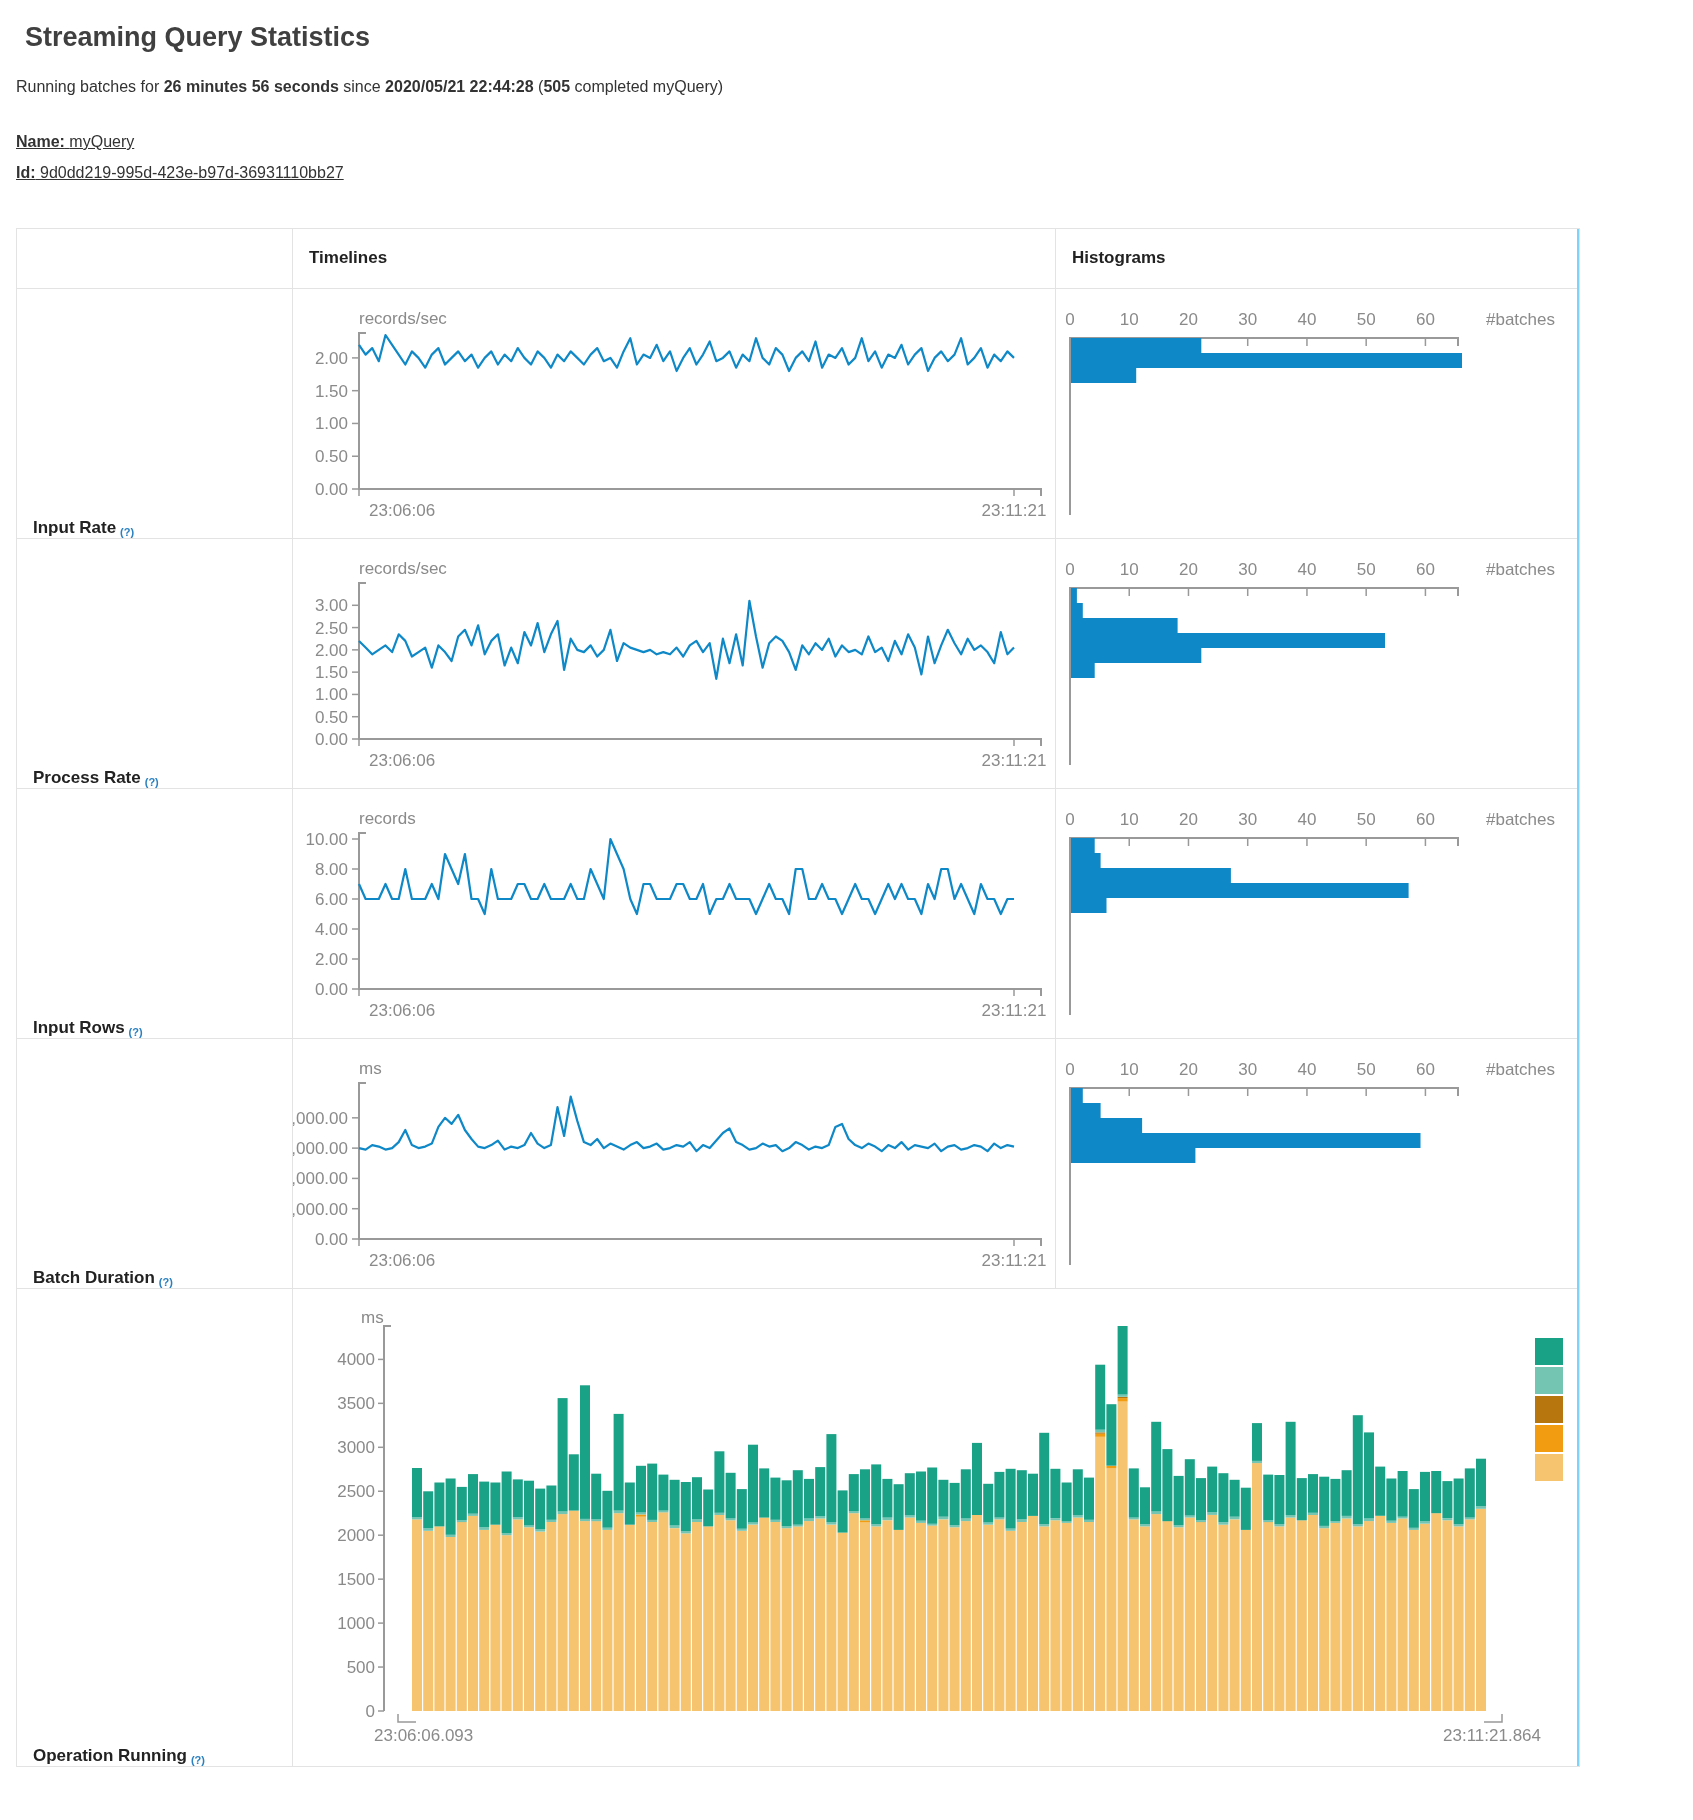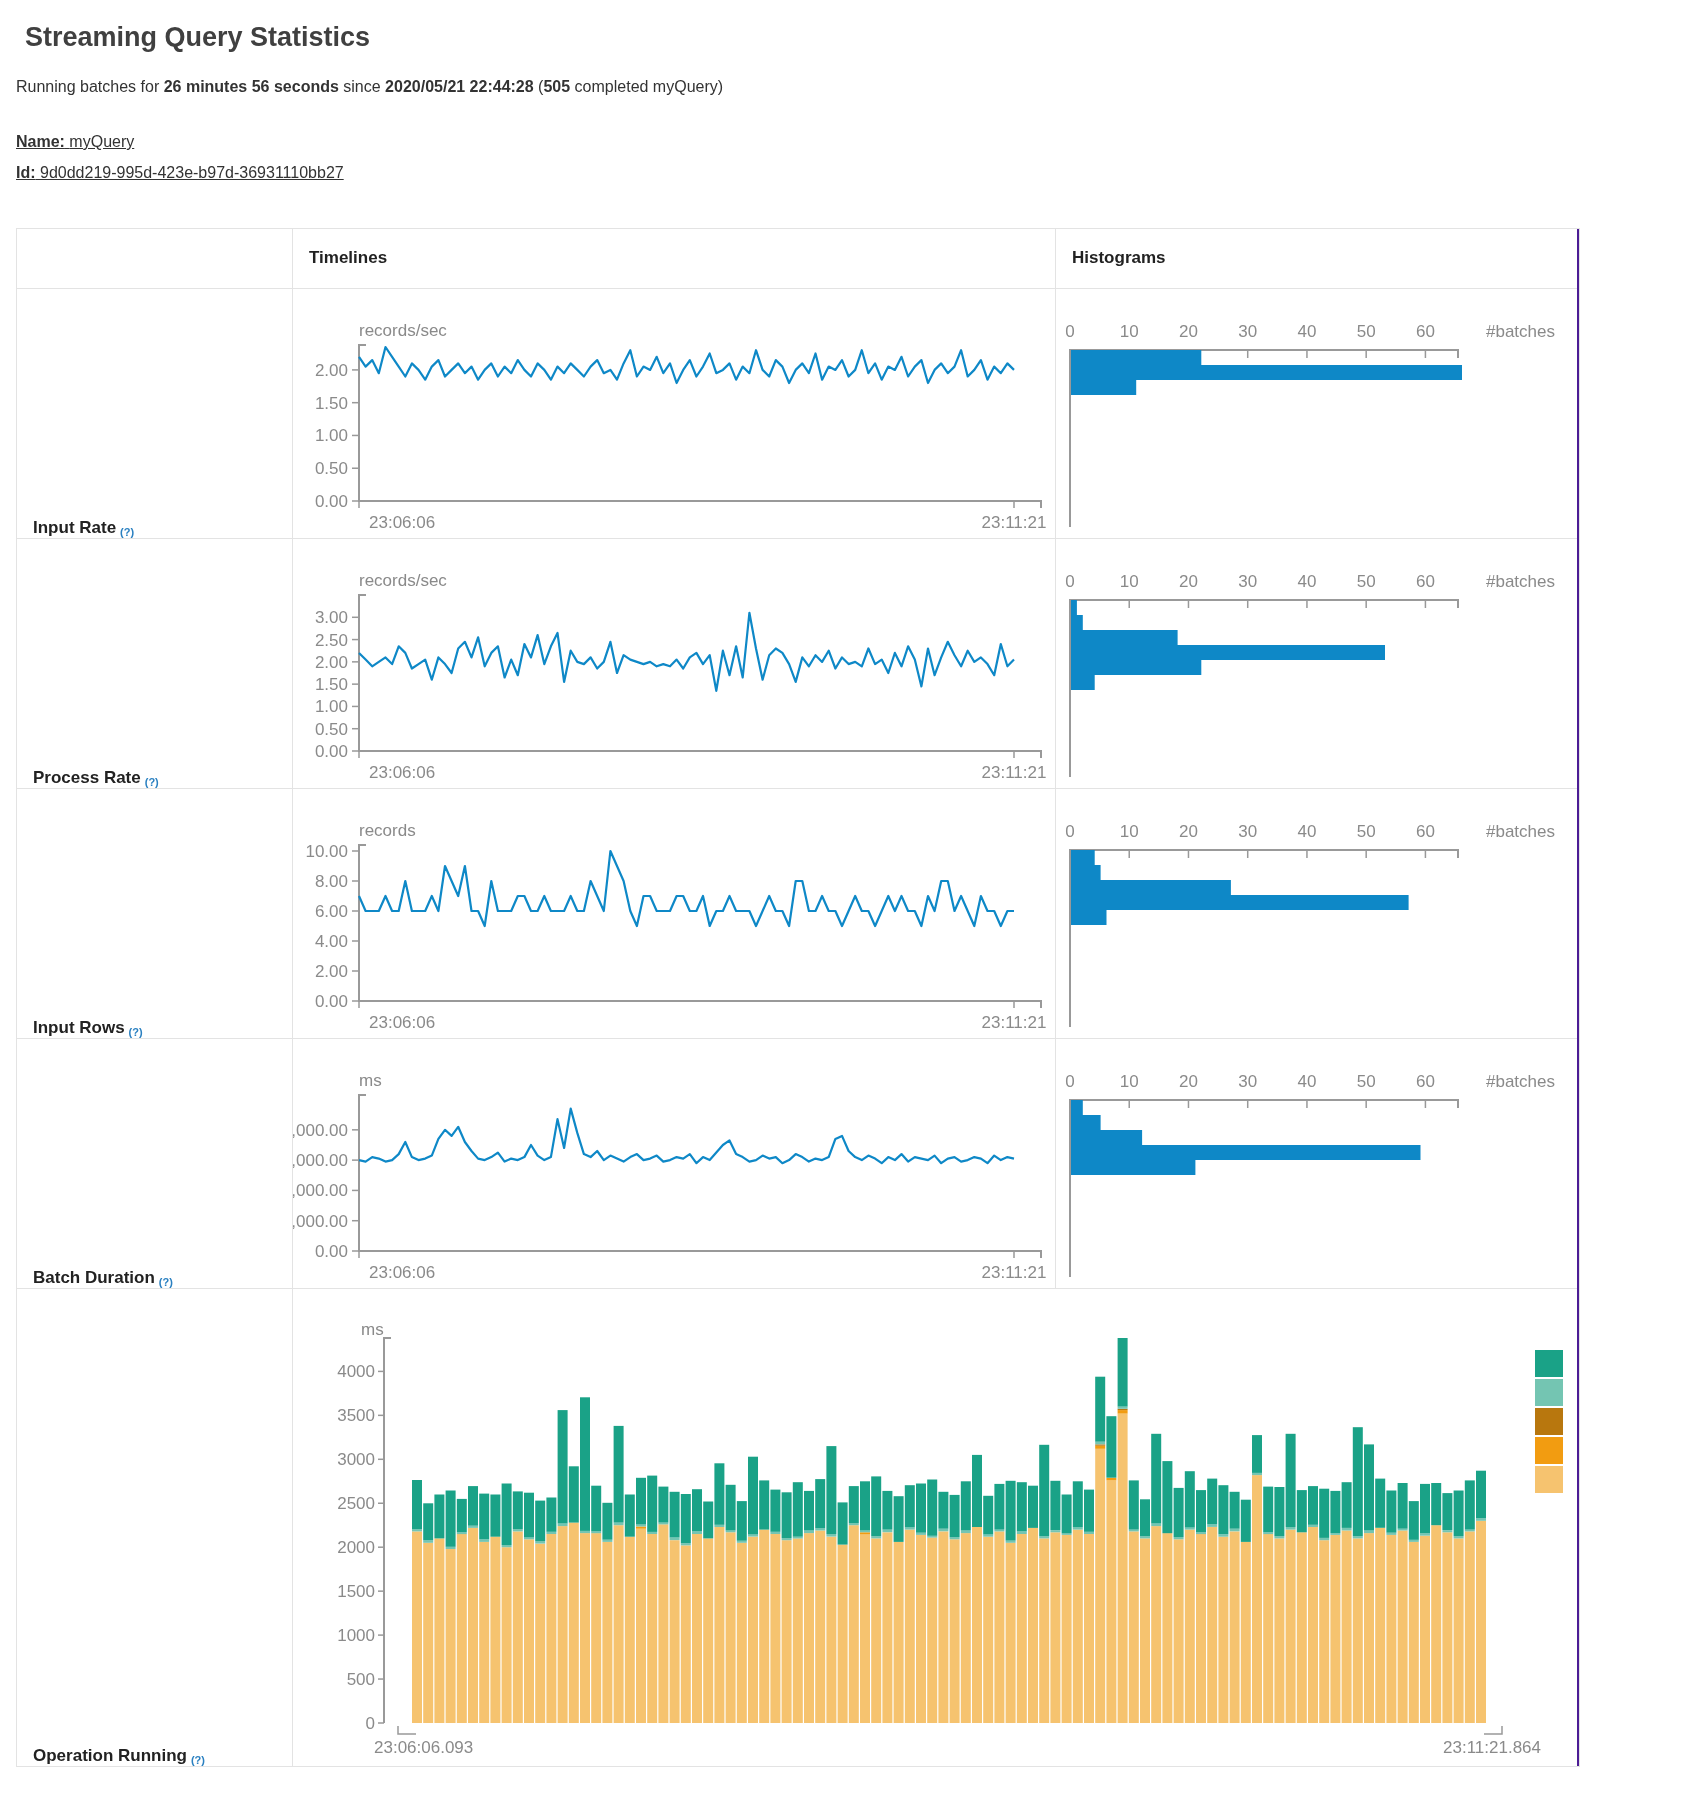--- a/index.html
+++ b/index.html
@@ -4,29 +4,29 @@
 <style>
   html,body{margin:0;background:#fff;color:#333;font-family:"Liberation Sans",sans-serif;}
   body{padding:16px;width:1661px;}
   h1{margin:6px 0 0 9px;font-size:27px;color:#404040;letter-spacing:0;}
   .subtitle{margin-top:25px;font-size:16px;color:#333;}
   .meta{margin-top:30px;font-size:16px;line-height:31px;color:#333;text-decoration:underline;}
   b{font-weight:bold;}
   .tbl{margin-top:40px;width:1562px;display:grid;
        grid-template-columns:276px 763px 521px;
        grid-template-rows:60px 250px 250px 250px 250px 477px;
-       border:1px solid #e3e3e3;background:#4c1d95;}
+       border:1px solid #e3e3e3;background:#7dd3fc;}
   .tbl>div{border-right:1px solid #e3e3e3;border-bottom:1px solid #e3e3e3;
        position:relative;overflow:hidden;box-sizing:border-box;background:#fff;}
   .tbl>div.c3{border-right:none;}
   .tbl>div.rlast{border-bottom:none;}
   .hcell{padding:19px 0 0 16px;font-size:17px;font-weight:bold;color:#222;}
   .lcell{display:flex;align-items:flex-end;padding-left:16px;font-size:17px;font-weight:bold;color:#222;}
   .lcell sup{font-size:11px;font-weight:bold;margin-left:4px;color:#2a80c1;}
-  .chart{position:absolute;left:0;top:16px;}
+  .chart{position:absolute;left:0;top:4px;}
   svg{display:block;}
   svg text{font-family:"Liberation Sans",sans-serif;font-size:17px;fill:#8a8a8a;}
 </style>
 </head>
 <body>
 
 <h1>Streaming Query Statistics</h1>
 
 <div class="subtitle">
   <span>Running batches for </span><b>26 minutes 56 seconds</b><span> since </span><b>2020/05/21 22:44:28</b><span> (</span><b>505</b><span> completed myQuery)</span>

